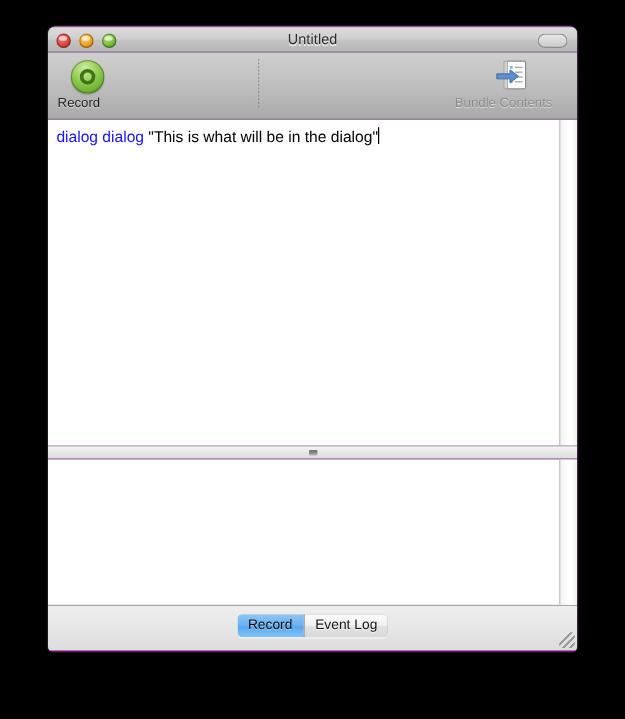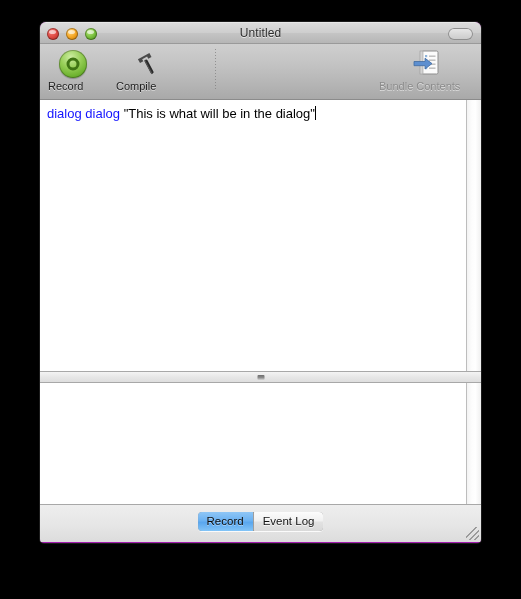--- a/index.html
+++ b/index.html
@@ -311,32 +311,20 @@
               <span class="ring"></span>
             </div>
         </div>
         <div class="tb-label">Record</div>
       </div>
 
 
 
       <div id="tb-sep"></div>
 
-      <div class="tb-item wide" style="margin-left:18px;">
-        <div class="tb-glyph">
-          <svg width="30" height="28" viewBox="0 0 30 28">
-            <g transform="rotate(-28 15 14)">
-              <path d="M7.5 4.5 L20.5 4.5 L20.5 9.0 L16.8 9.0 L16.8 6.6 L11.2 6.6 L11.2 9.0 L7.5 9.0 Z" fill="#4a4a4a"></path>
-              <rect x="12.4" y="8.6" width="3.0" height="15.5" rx="1.4" fill="#2b2b2b"></rect>
-              <rect x="12.4" y="8.6" width="1.1" height="15.5" fill="#555555"></rect>
-            </g>
-          </svg>
-        </div>
-        <div class="tb-label">Compile</div>
-      </div>
     </div>
 
     <div class="tb-group" id="tb-right">
       <div class="tb-item wide disabled" style="width:96px;">
         <div class="tb-glyph">
           <svg width="32" height="30" viewBox="0 0 32 30">
             <rect x="11" y="2" width="16" height="23" rx="1.5" fill="#fbfbfb" stroke="#8d8d8d" stroke-width="1"></rect>
             <g fill="#8fb4d9">
               <rect x="14" y="6" width="2.2" height="2.2"></rect>
               <rect x="14" y="10" width="2.2" height="2.2"></rect>

